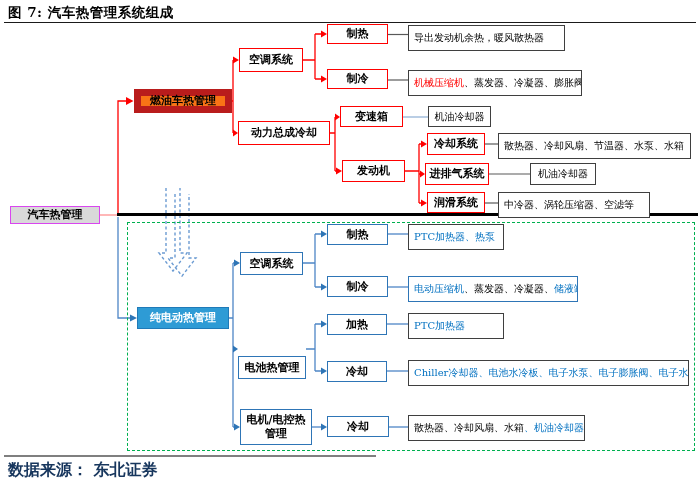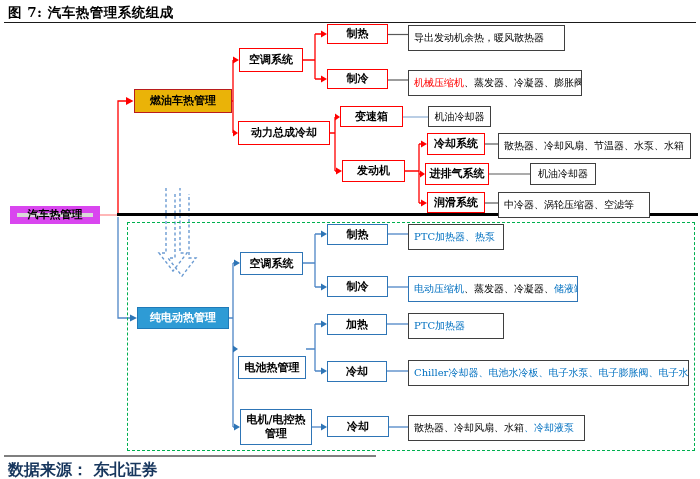--- a/index.html
+++ b/index.html
@@ -12,22 +12,22 @@
     letter-spacing:0.5px;white-space:nowrap;
   }
   .title-rule{position:absolute;left:4px;top:22px;width:692px;height:1px;background:#1a1a1a;}
   .node{
     position:absolute;display:flex;align-items:center;justify-content:center;
     background:#fff;font-weight:bold;font-size:11px;box-sizing:border-box;
     text-align:center;white-space:nowrap;line-height:1.25;
   }
   .node.r{border:1.6px solid #FF0000;}
   .node.b{border:1.6px solid #2E75B6;}
-  .node.root{background:#D9D9D9;border:7px solid #d946ef;}
-  .node.fuel{background:#eab308;border:1px solid #b91c1c;}
+  .node.root{background:#D9D9D9;border:1px solid #d946ef;}
+  .node.fuel{background:#f97316;border:7px solid #b91c1c;}
   .node.ev{background:#2E9BD5;border:1px solid #1F7AB8;color:#fff;}
   .node.wrap{white-space:normal;}
   .leaf{
     position:absolute;display:flex;align-items:center;background:#fff;
     border:1.6px solid #3F3F3F;font-size:10px;box-sizing:border-box;
     padding:12px 5px;white-space:nowrap;overflow:hidden;
   }
   .leaf.bb{border-color:#2E75B6;}
   .leaf.center{justify-content:center;padding:0;}
   .c-red{color:#FF0000;}
@@ -170,19 +170,19 @@
     <span class="c-blue">PTC加热器</span>
   </div>
   <div class="node b" style="left:327px;top:361px;width:60px;height:21px">冷却</div>
   <div class="leaf" style="left:408px;top:360px;width:281px;height:22px">
     <span class="c-blue">Chiller冷却器、电池水冷板、电子水泵、电子膨胀阀、电子水阀</span>
   </div>
   <div class="node b wrap" style="left:240px;top:409px;width:72px;height:36px">电机/电控热管理</div>
   <div class="node b" style="left:327px;top:416px;width:62px;height:21px">冷却</div>
   <div class="leaf" style="left:408px;top:415px;width:177px;height:22px">
     <span class="c-black">散热器、冷却风扇、水箱</span>
-      <span class="c-blue">、冷却液泵</span>
+      <span class="c-blue">、机油冷却器</span>
   </div>
 
   <div class="bottom-rule"></div>
   <div class="source">数据来源： 东北证券</div>
 
 </div>
 
 </body></html>

